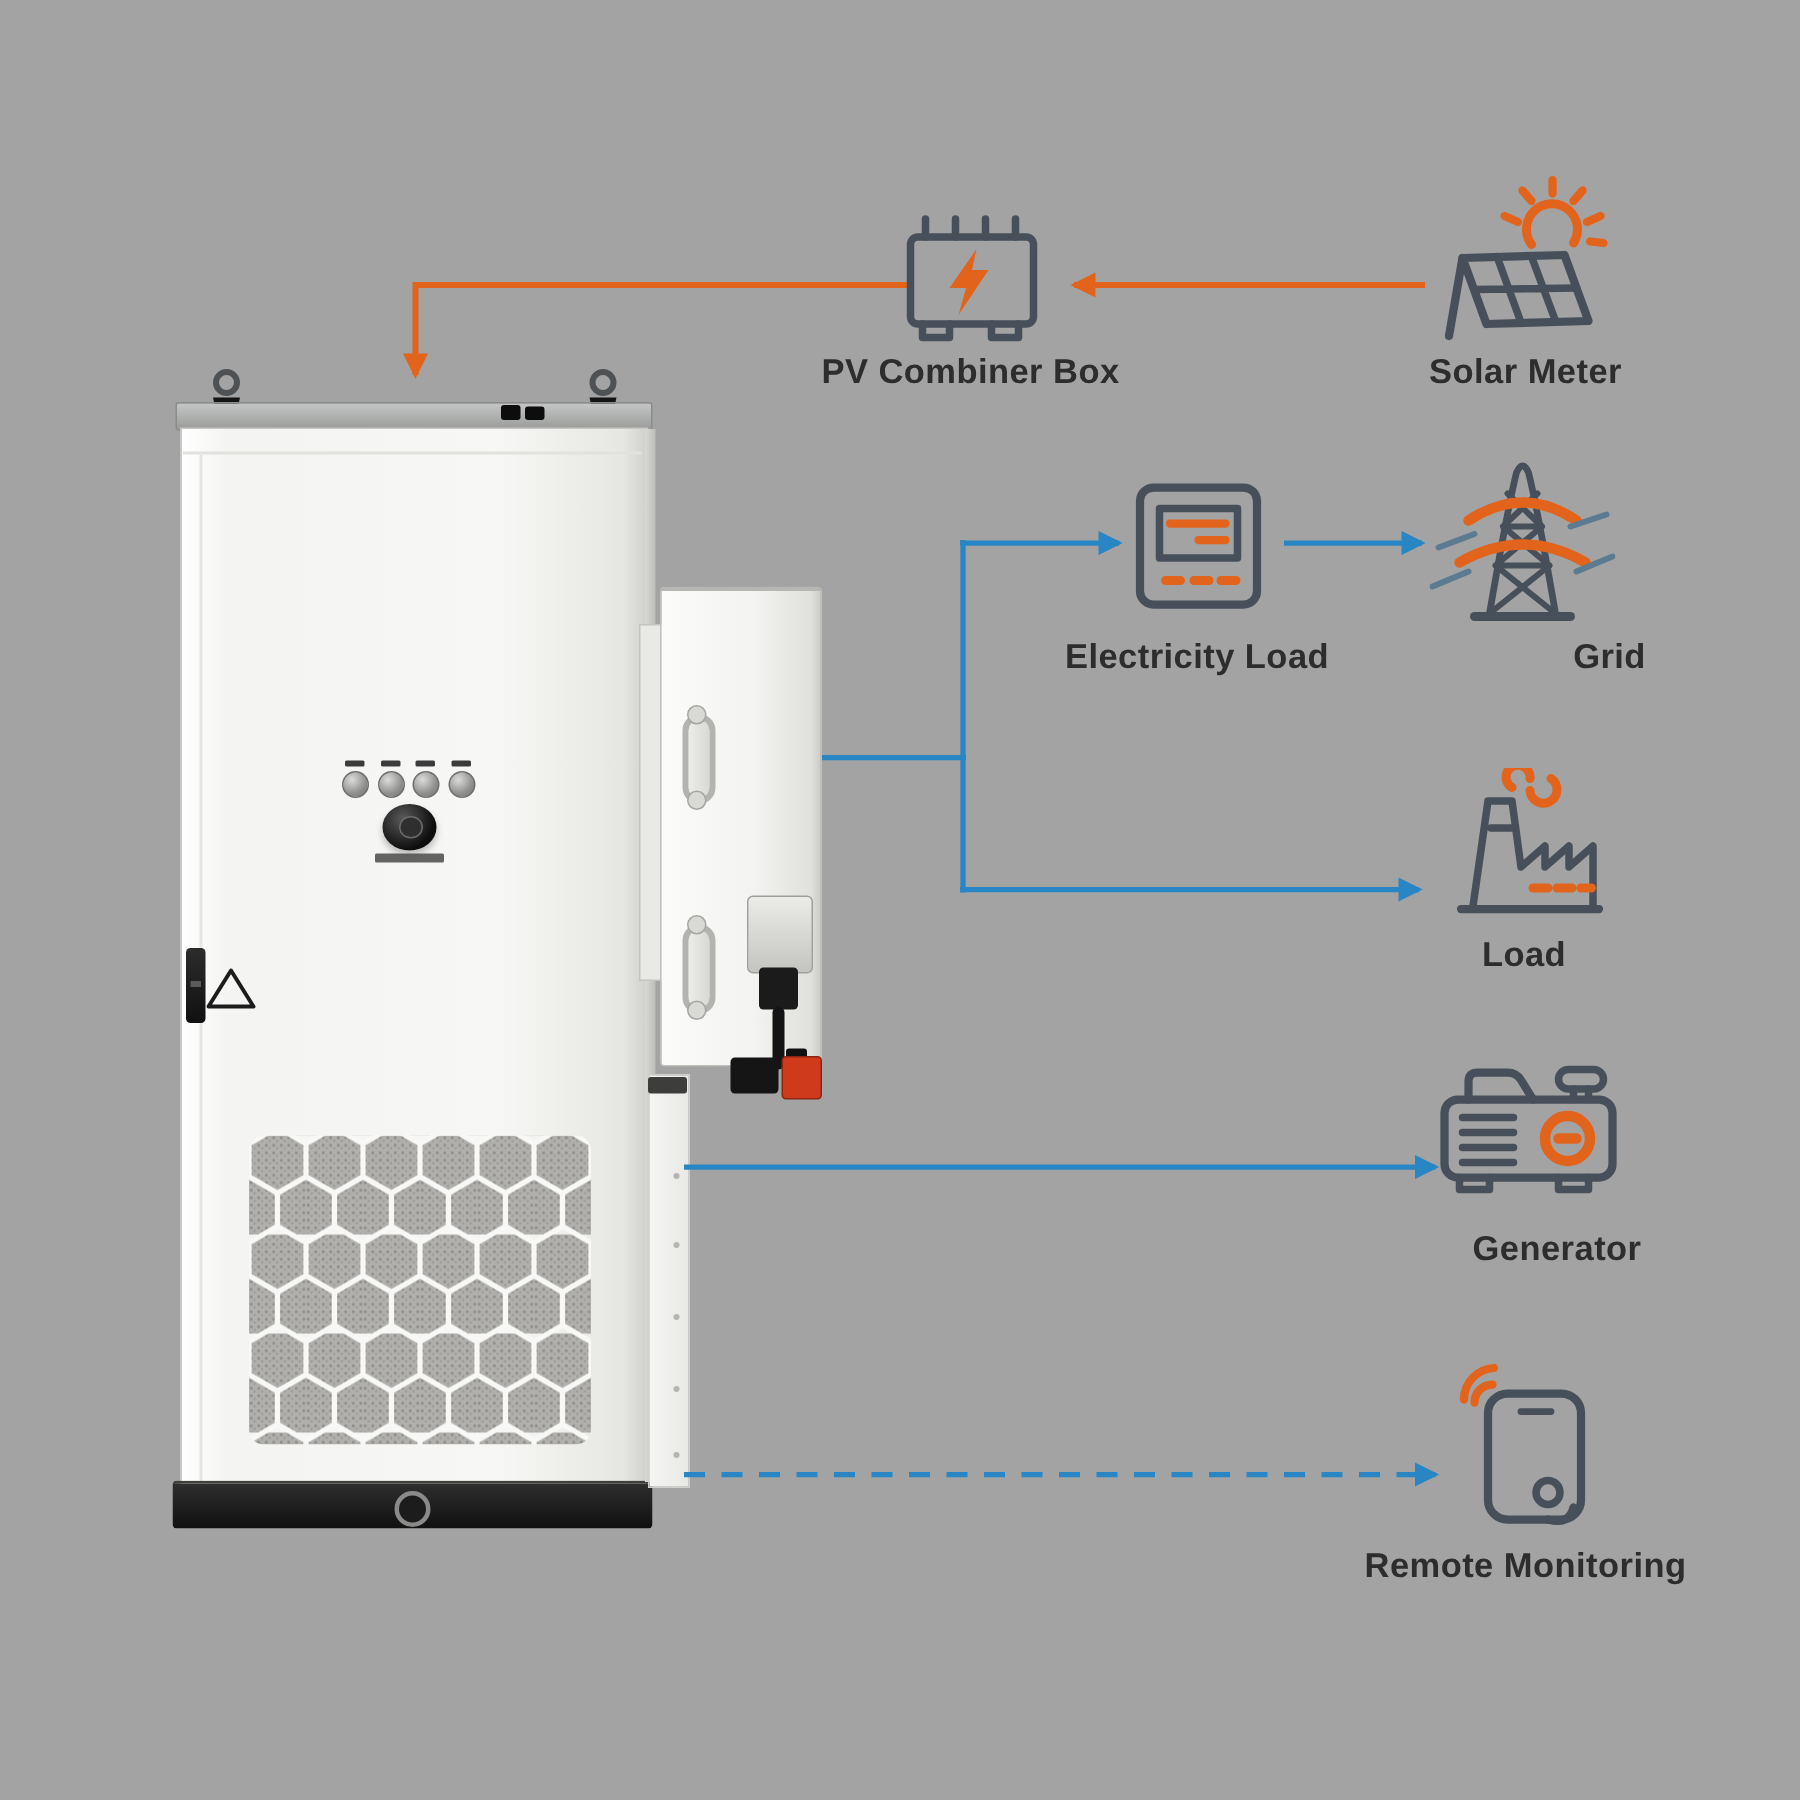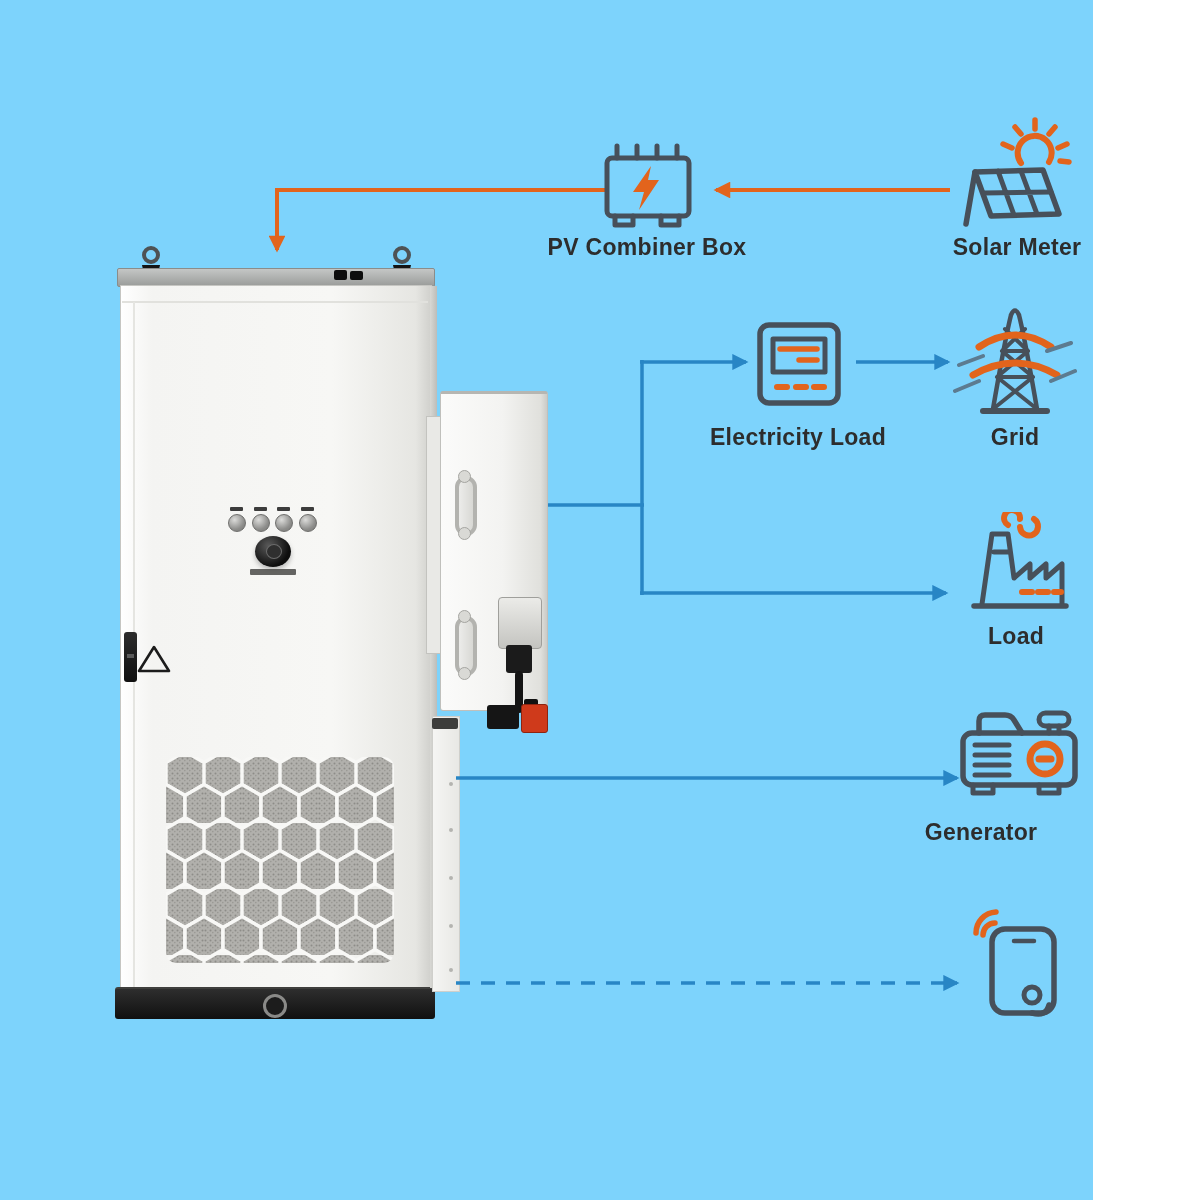--- a/index.html
+++ b/index.html
@@ -1,16 +1,16 @@
 <!DOCTYPE html>
 <html style="--orange: #e2641c; --blue: #2886c5; --icon-gray: #47505a; --line-gray-blue: #5c7b90; --text-color: #2d2d2d;"><head>
 <meta charset="utf-8">
 <style>
   html,body{margin:0;padding:0;background:#fff;}
-  .canvas{position:relative;width:1093px;height:1200px;background:#7dd3fc;overflow:hidden;
+  .canvas{position:relative;width:1200px;height:1200px;background:#a3a3a3;overflow:hidden;
           font-family:"Liberation Sans",sans-serif;}
   .abs{position:absolute;}
   .label{position:absolute;transform:translateX(-50%);font-size:23px;font-weight:600;
          color:var(--text-color,#2d2d2d);letter-spacing:.3px;white-space:nowrap;}
   
   svg .sg{stroke:var(--icon-gray,#47505a);fill:none;stroke-linecap:round;stroke-linejoin:round;}
   svg .so{stroke:var(--orange,#e2641c);fill:none;stroke-linecap:round;stroke-linejoin:round;}
   svg .sb{stroke:var(--line-gray-blue,#5c7b90);fill:none;stroke-linecap:round;}
   svg .fo{fill:var(--orange,#e2641c);}
   svg .fb{fill:var(--blue,#2886c5);}
@@ -179,45 +179,46 @@
   </svg>
   <div class="label" style="left:798px;top:424px;">Electricity Load</div>
 
   <svg class="abs" style="left:953px;top:299px" width="124" height="120" viewBox="0 0 124 120">
     <path class="sg" stroke-width="4.5" d="M40,110 C47,70 52,40 58,16 M84,110 C77,70 72,40 66,16 M58,16 Q62,7 66,16"></path>
     <path class="sg" stroke-width="4" d="M49,52 L75,52 M44,78 L80,78 M52,30 L75,52 M72,30 L49,52 M49,52 L80,78 M75,52 L44,78 M44,78 L84,110 M80,78 L40,110"></path>
     <path class="sg" stroke-width="6" d="M30,112 L94,112"></path>
     <path class="so" stroke-width="7" d="M26,48 Q62,24 98,48 M20,76 Q62,52 104,76"></path>
     <path class="sb" stroke-width="4" d="M6,66 L30,57 M2,92 L26,82 M94,52 L118,44 M98,82 L122,72"></path>
   </svg>
-  <div class="label" style="left:1015px;top:424px;">Grid</div>
+  <div class="label" style="left:1073px;top:424px;">Grid</div>
 
   <svg class="abs" style="left:960px;top:512px" width="118" height="120" viewBox="0 0 118 120">
     <path class="so" stroke-width="6" d="M48,13 A8,8 0 1 1 60,7"></path>
     <path class="so" stroke-width="6" d="M60,15 A9,9 0 1 0 74,7"></path>
     <path class="sg" stroke-width="5" d="M32,22 L22,92 M32,22 L48,22 L54,66 L70,52 L70,66 L86,52 L86,66 L102,52 L102,92 M34,40 L50,40"></path>
     <path class="sg" stroke-width="5.5" d="M14,94 L106,94"></path>
     <path class="so" stroke-width="6" d="M62,80 L72,80 M78,80 L88,80 M94,80 L101,80"></path>
   </svg>
   <div class="label" style="left:1016px;top:623px;text-align:right;">Load</div>
 
   <svg class="abs" style="left:953px;top:703px" width="132" height="100" viewBox="0 0 132 100">
     <rect class="sg" stroke-width="5.5" x="10" y="30" width="112" height="52" rx="9"></rect>
     <path class="sg" stroke-width="5.5" d="M26,30 L26,18 Q26,12 32,12 L52,12 Q58,12 61,17 L69,30"></path>
     <rect class="sg" stroke-width="5" x="86" y="10" width="30" height="13" rx="6.5"></rect>
     <path class="sg" stroke-width="5" d="M96,23 L96,30 M106,23 L106,30"></path>
     <path class="sg" stroke-width="5" d="M22,42 L56,42 M22,52 L56,52 M22,62 L56,62 M22,72 L56,72"></path>
     <path class="sg" stroke-width="5" d="M20,82 V90 H40 V82 M86,82 V90 H106 V82"></path>
     <circle class="so" stroke-width="7" cx="92" cy="56" r="15"></circle>
     <path class="so" stroke-width="7" d="M86,56 L98,56"></path>
   </svg>
-  <div class="label" style="left:981px;top:819px;">Generator</div>
+  <div class="label" style="left:1038px;top:819px;">Generator</div>
 
   <svg class="abs" style="left:966px;top:903px" width="102" height="122" viewBox="0 0 102 122">
     <path class="so" stroke-width="5.5" d="M10,30 A21,21 0 0 1 30,9"></path>
     <path class="so" stroke-width="5.5" d="M17,32 A12,12 0 0 1 29,20"></path>
     <rect class="sg" stroke-width="5.5" x="26" y="26" width="62" height="84" rx="13"></rect>
     <path class="sg" stroke-width="4.5" d="M48,38 L68,38"></path>
     <circle class="sg" stroke-width="5" cx="66" cy="92" r="8"></circle>
     <path class="sg" stroke-width="5.5" d="M66,110 Q80,114 83,102"></path>
   </svg>
+  <div class="label" style="left:1017px;top:1030px;">Remote Monitoring</div>
 
 </div>
 
 </body></html>

